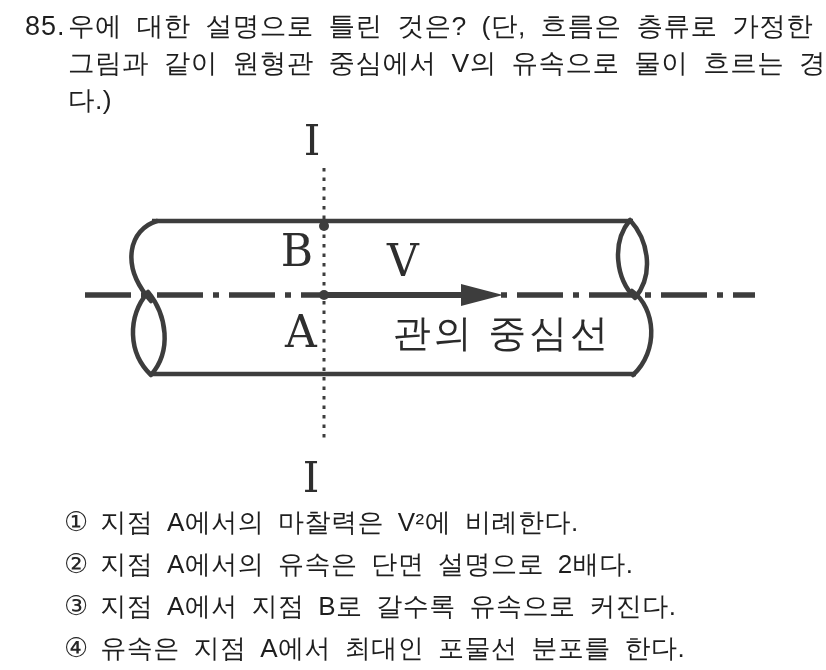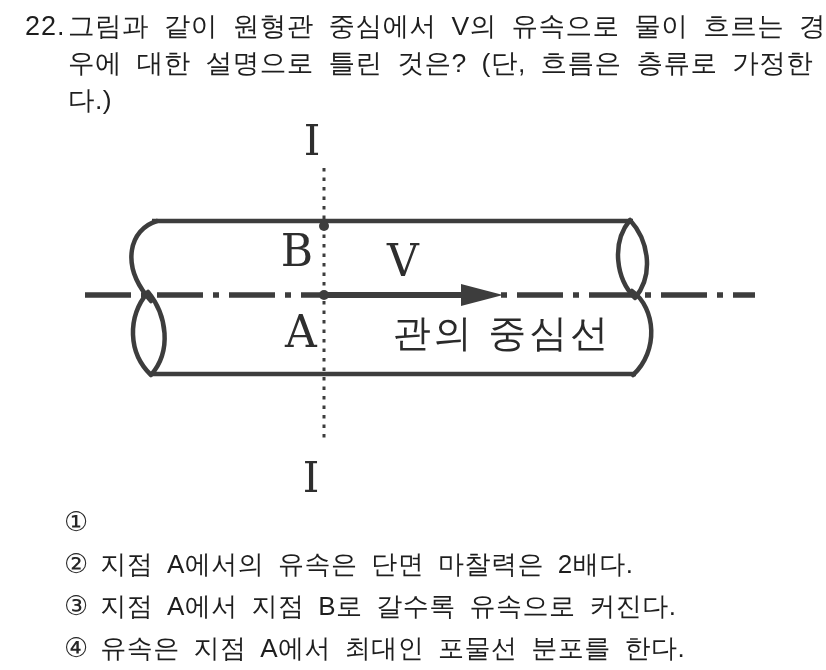--- a/index.html
+++ b/index.html
@@ -84,24 +84,24 @@
     word-spacing: 6px;
     color: #1e1e1e;
   }
 </style>
 </head>
 <body>
 
 <div class="page">
 
   <div class="question">
-    <span class="qnum">22.</span>
+    <span class="qnum">85.</span>
     <div class="qtext">
+      <div>우에 대한 설명으로 틀린 것은? (단, 흐름은 층류로 가정한</div>
       <div>그림과 같이 원형관 중심에서 V의 유속으로 물이 흐르는 경</div>
-      <div>우에 대한 설명으로 틀린 것은? (단, 흐름은 층류로 가정한</div>
       <div>다.)</div>
     </div>
   </div>
 
   <div class="diagram">
     <svg width="826" height="400" viewBox="0 0 826 400" xmlns="http://www.w3.org/2000/svg">
 
       <line x1="324" y1="58" x2="324" y2="328" stroke="#3d3d3d" stroke-width="3" stroke-dasharray="3.5 6"></line>
 
       <line x1="85" y1="185" x2="755" y2="185" stroke="#3d3d3d" stroke-width="5.5" stroke-dasharray="46 10 6 10"></line>
@@ -126,24 +126,25 @@
       <text class="serif-label" x="297" y="156" font-size="44" text-anchor="middle">B</text>
       <text class="serif-label" x="301" y="237" font-size="44" text-anchor="middle">A</text>
       <text class="serif-label" x="403" y="166" font-size="44" text-anchor="middle">V</text>
       <text class="kr-label" x="502" y="236" font-size="38" text-anchor="middle">관의 중심선</text>
     </svg>
   </div>
 
   <div class="choices">
     <div class="choice">
       <span class="marker">①</span>
+      <span class="ctext">지점 A에서의 마찰력은 V²에 비례한다.</span>
     </div>
     <div class="choice">
       <span class="marker">②</span>
-      <span class="ctext">지점 A에서의 유속은 단면 마찰력은 2배다.</span>
+      <span class="ctext">지점 A에서의 유속은 단면 설명으로 2배다.</span>
     </div>
     <div class="choice">
       <span class="marker">③</span>
       <span class="ctext">지점 A에서 지점 B로 갈수록 유속으로 커진다.</span>
     </div>
     <div class="choice">
       <span class="marker">④</span>
       <span class="ctext">유속은 지점 A에서 최대인 포물선 분포를 한다.</span>
     </div>
   </div>

